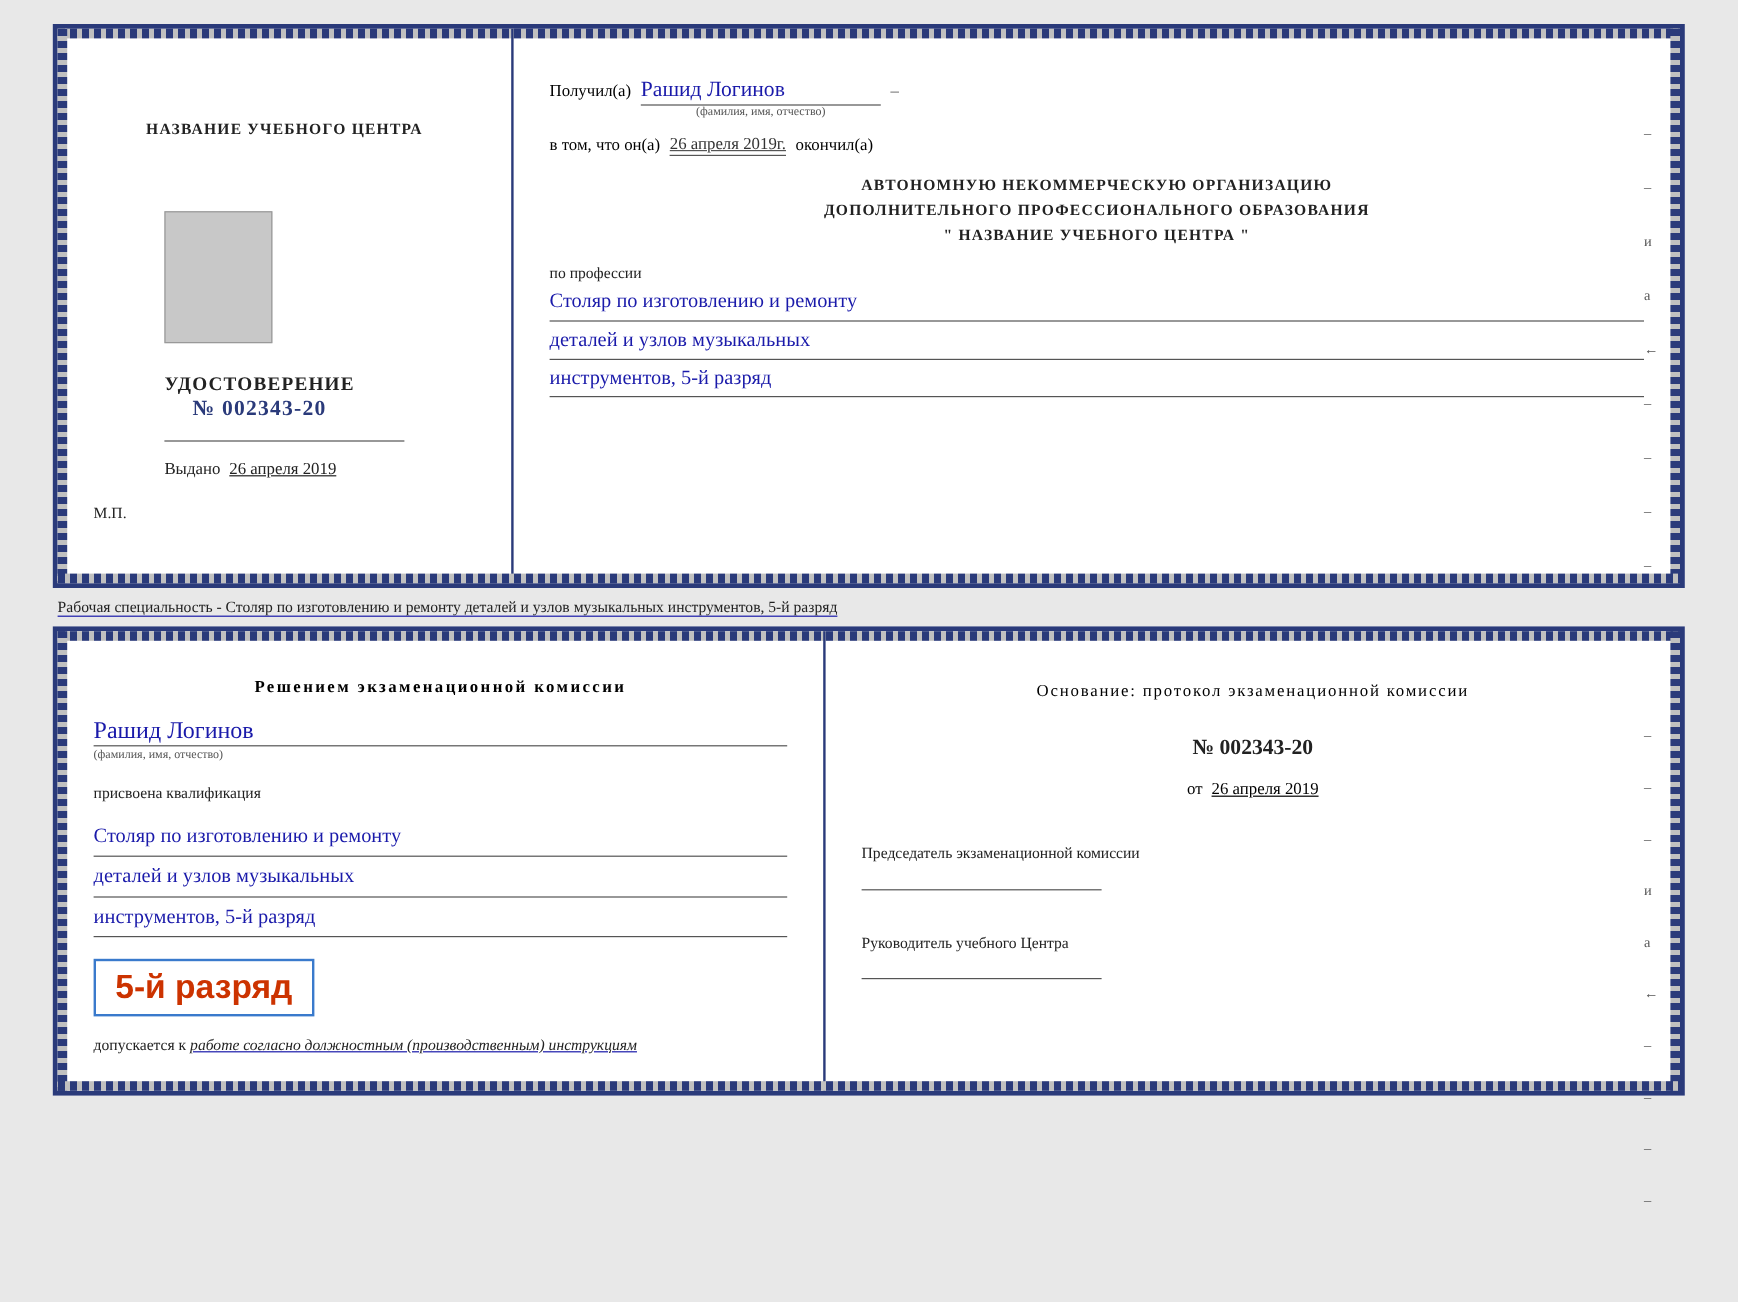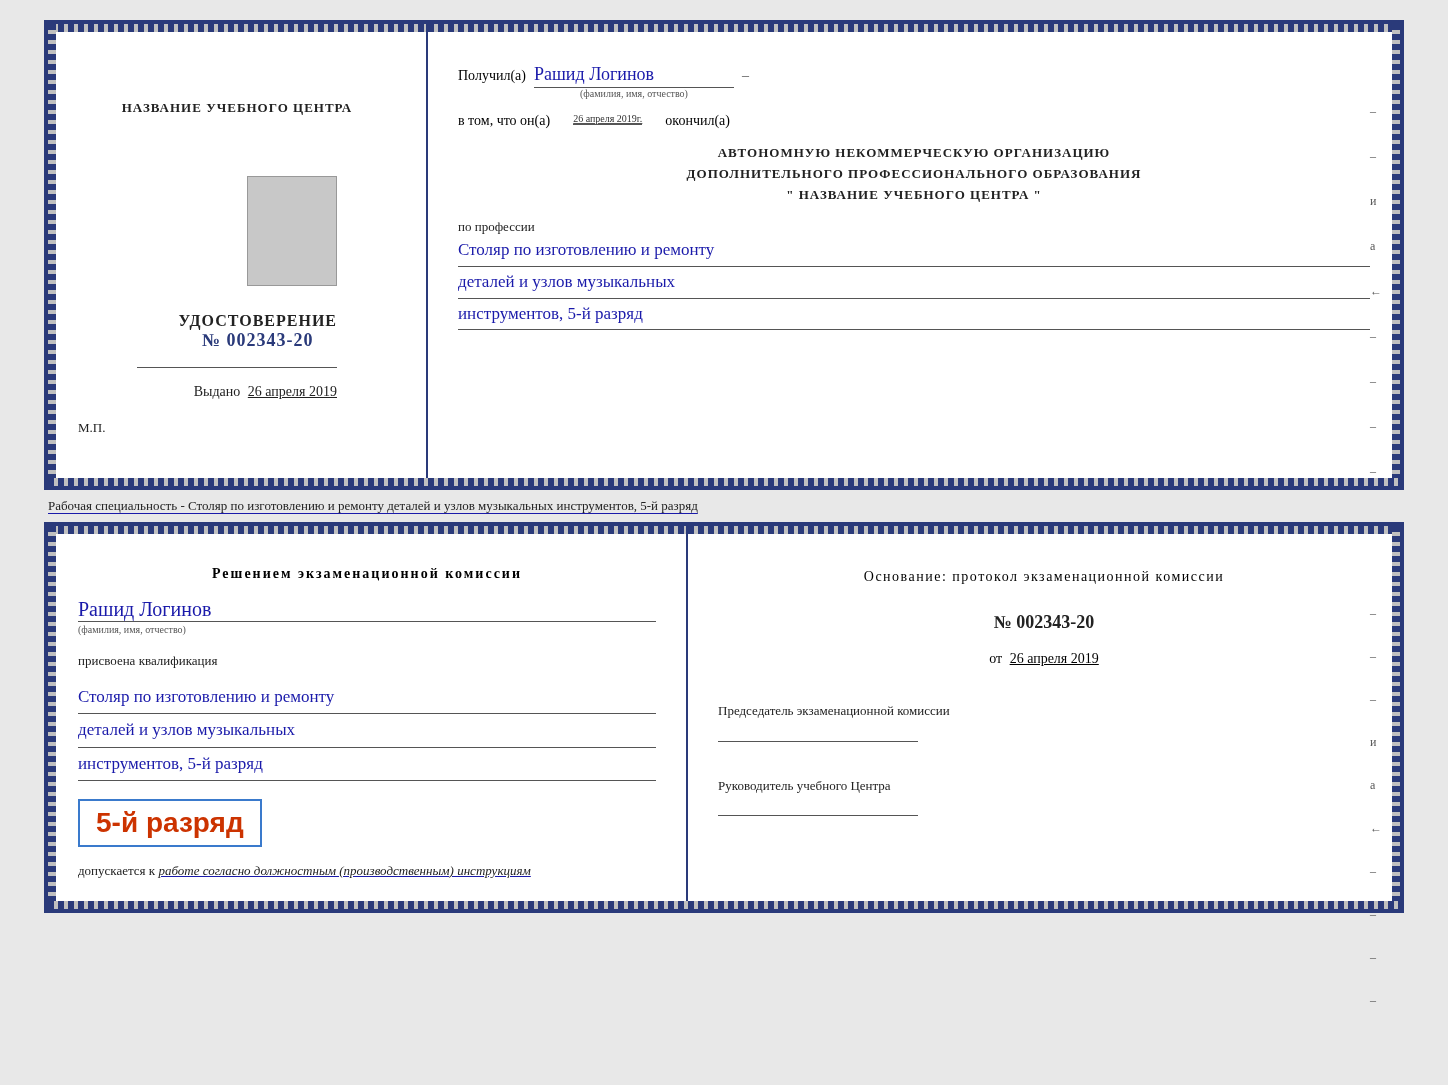--- a/index.html
+++ b/index.html
@@ -154,27 +154,27 @@
       text-align: center;
     }
 
     .dash {
       color: #555;
     }
 
     .date-line {
       font-size: 14px;
       display: flex;
-      align-items: flex-start;
-      gap: 23px;
+      align-items: flex-end;
+      gap: 8px;
     }
 
     .date-value {
       font-family: 'Palatino Linotype', cursive;
-      font-size: 10px;
+      font-size: 14px;
       color: #333;
       border-bottom: 1px solid #555;
       text-decoration: underline;
       text-decoration-color: #555;
     }
 
     .org-block {
       font-size: 13px;
       font-weight: bold;
       text-align: center;
@@ -382,21 +382,21 @@
 </head>
 <body>
 
 <div class="document-container">
 
   <div class="top-doc">
 
     <div class="left-panel">
       <div class="center-name">НАЗВАНИЕ УЧЕБНОГО ЦЕНТРА</div>
 
-      <div style="display:flex; flex-direction:column; align-items:flex-end; gap:6px; margin-top:30px;">
+      <div style="display:flex; flex-direction:column; align-items:flex-start; gap:6px; margin-top:30px;">
         <div class="photo-placeholder"></div>
 
         <div class="udostoverenie">
           <div>УДОСТОВЕРЕНИЕ</div>
           <div class="cert-number">№ 002343-20</div>
         </div>
 
         <div style="border-bottom:1px solid #555; width:200px; margin-top:10px;"></div>
 
         <div class="vydano-line">

